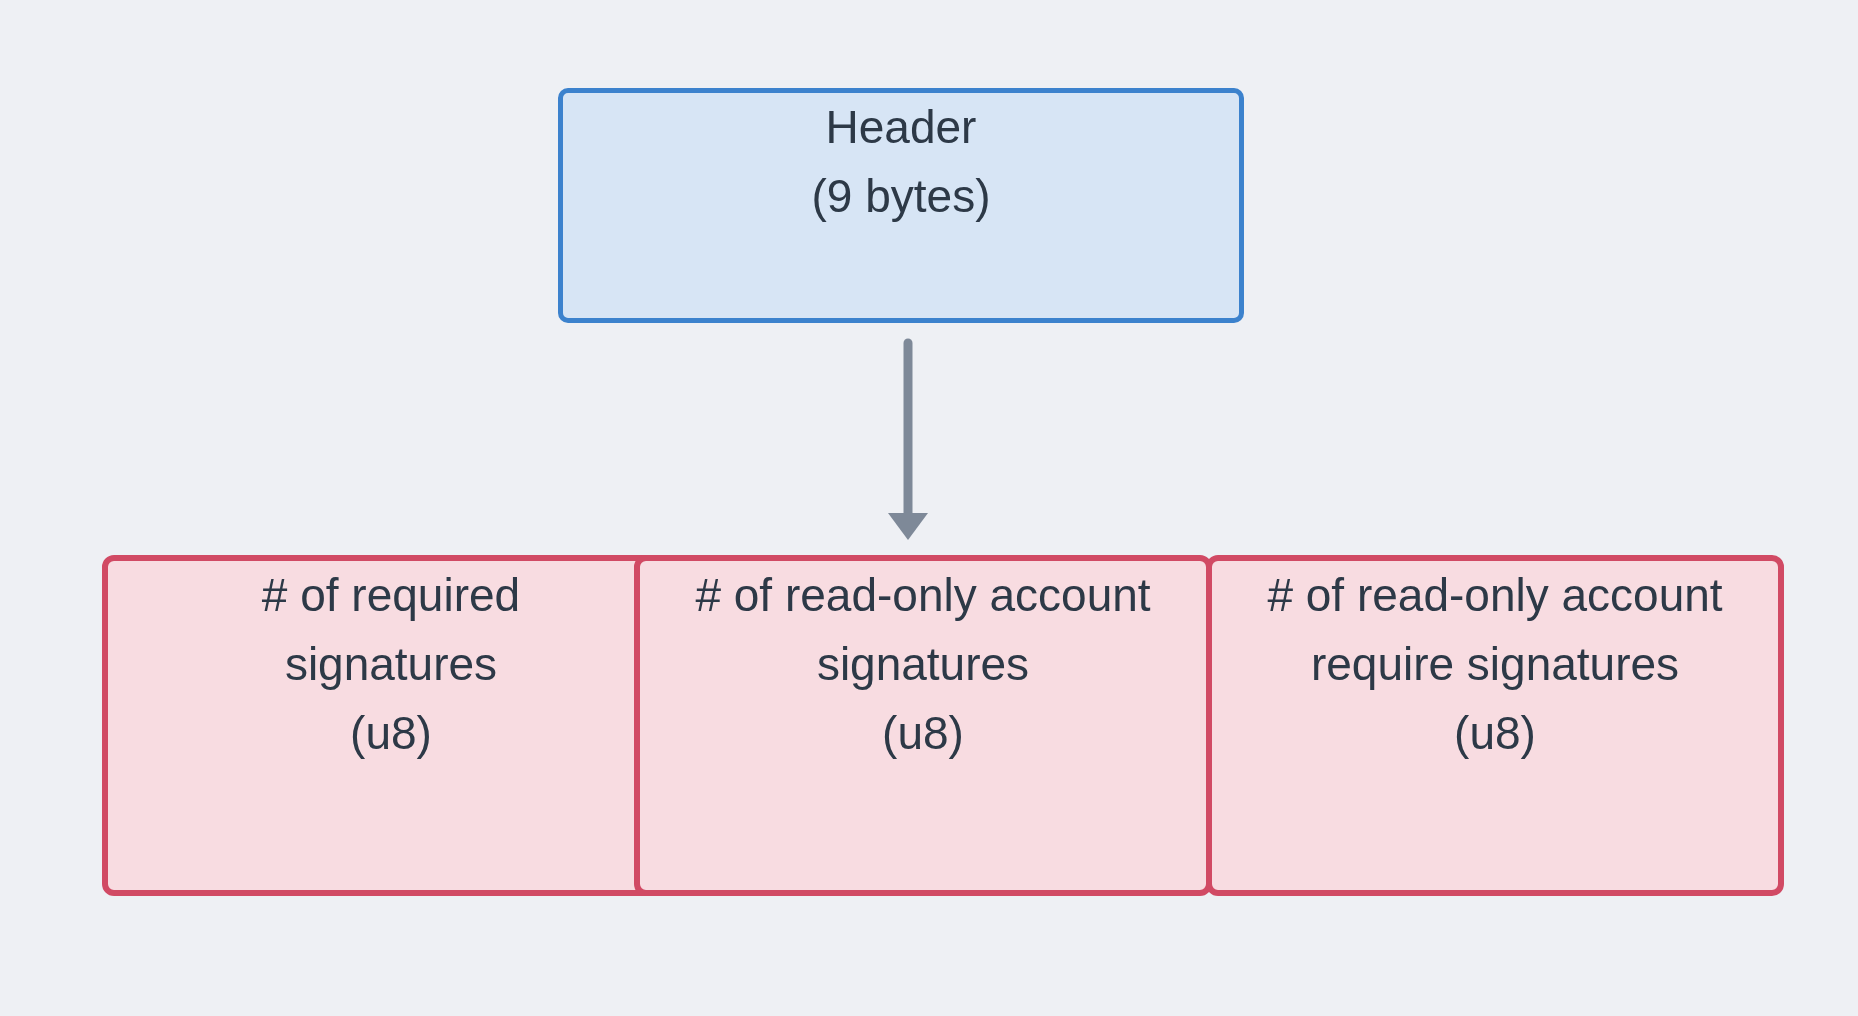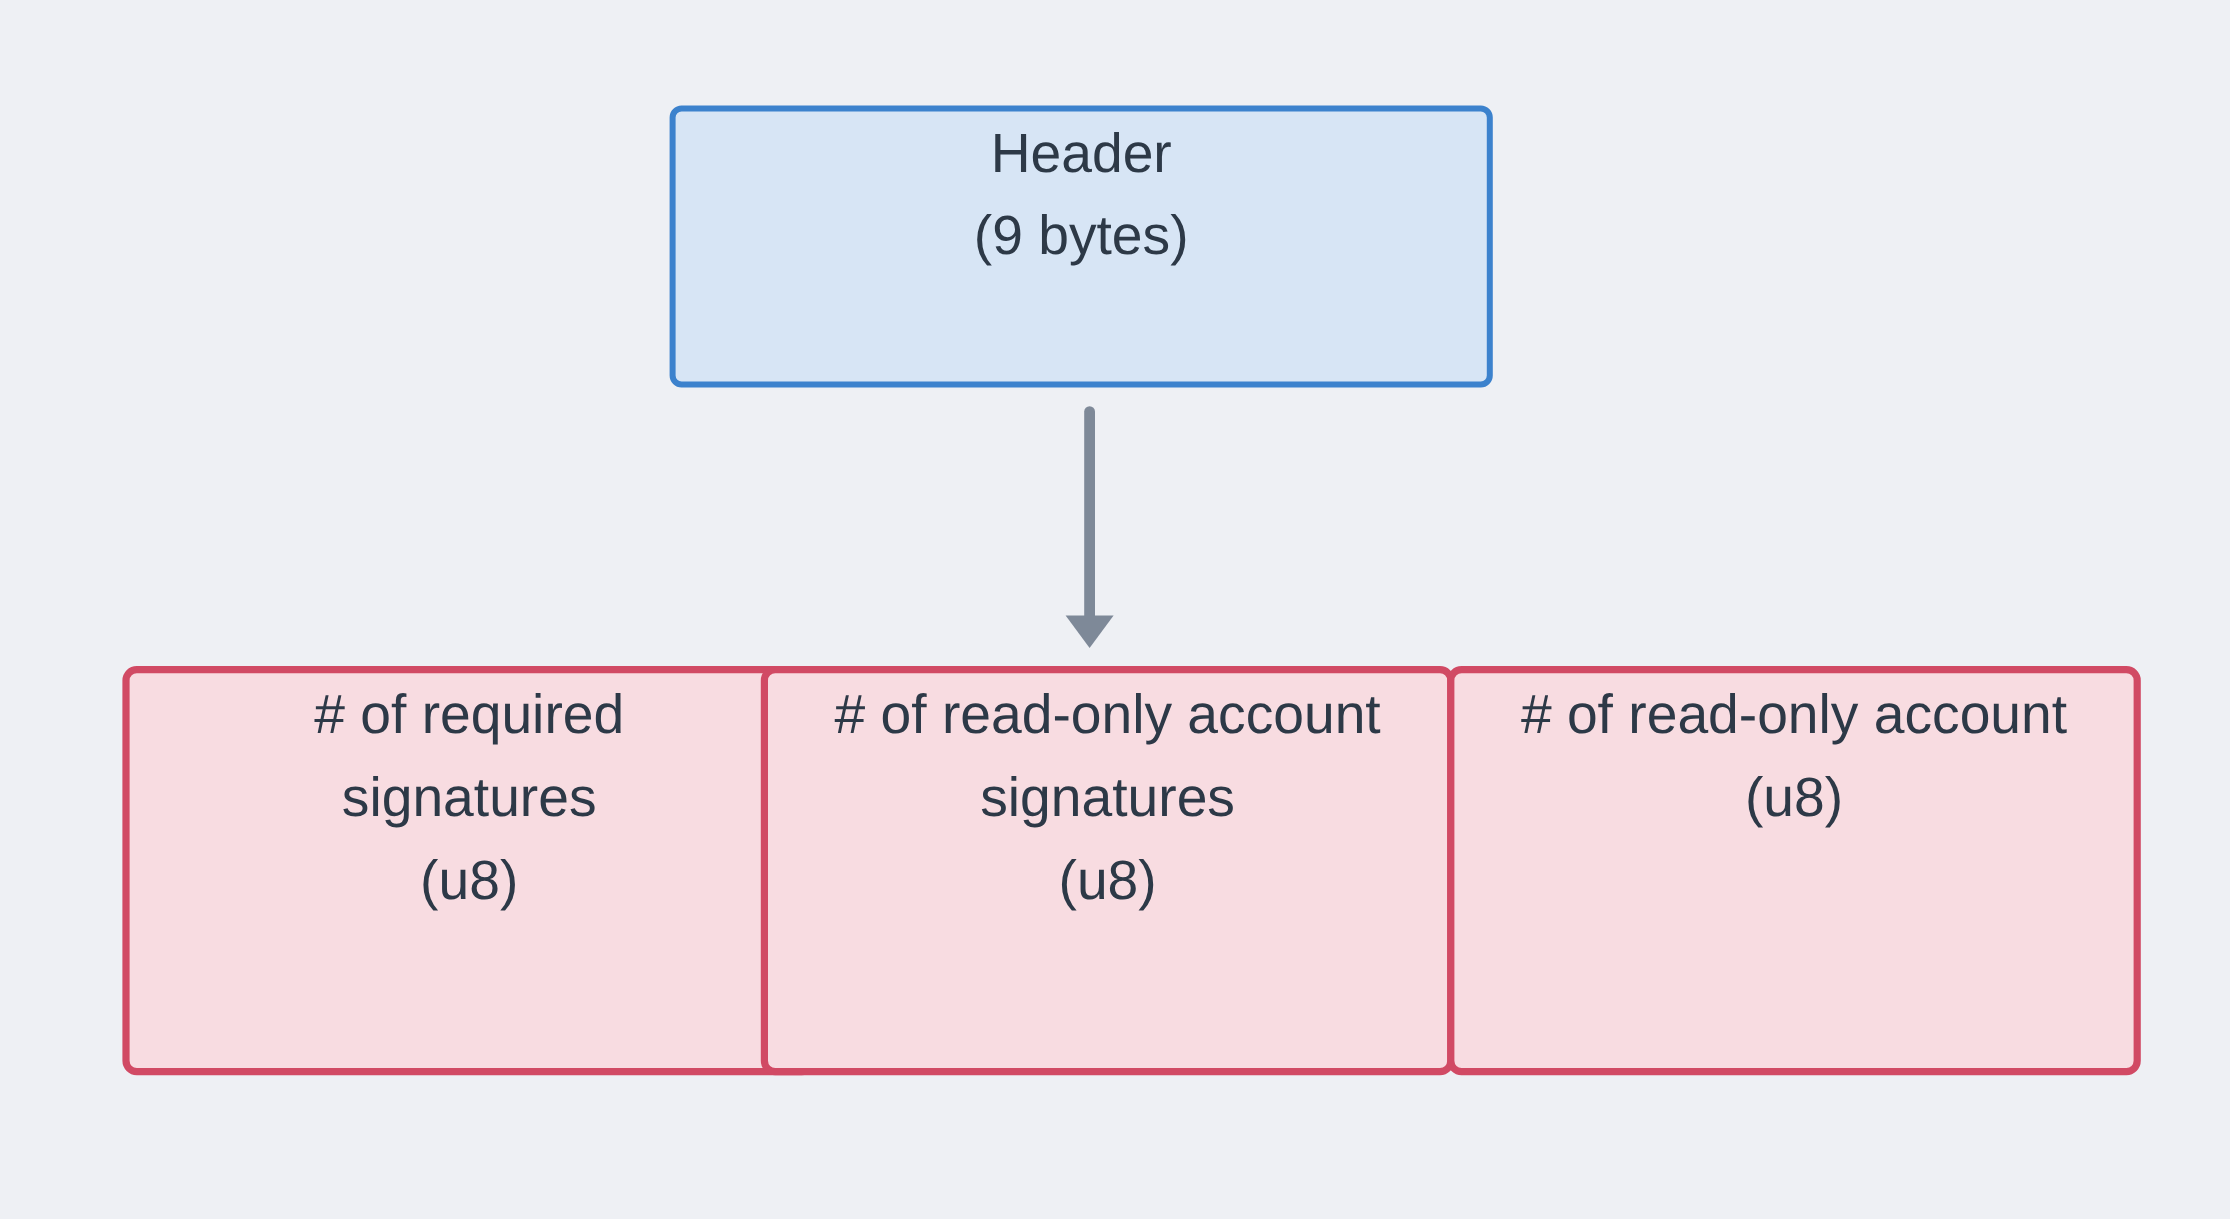--- a/index.html
+++ b/index.html
@@ -82,16 +82,17 @@
   </div>
 
   <div class="box pink b2">
     <div class="line"># of read-only account</div>
     <div class="line">signatures</div>
     <div class="line">(u8)</div>
   </div>
 
   <div class="box pink b3">
     <div class="line"># of read-only account</div>
+    <div class="line">require signatures</div>
     <div class="line">(u8)</div>
   </div>
 
 </div>
 
 </body></html>

